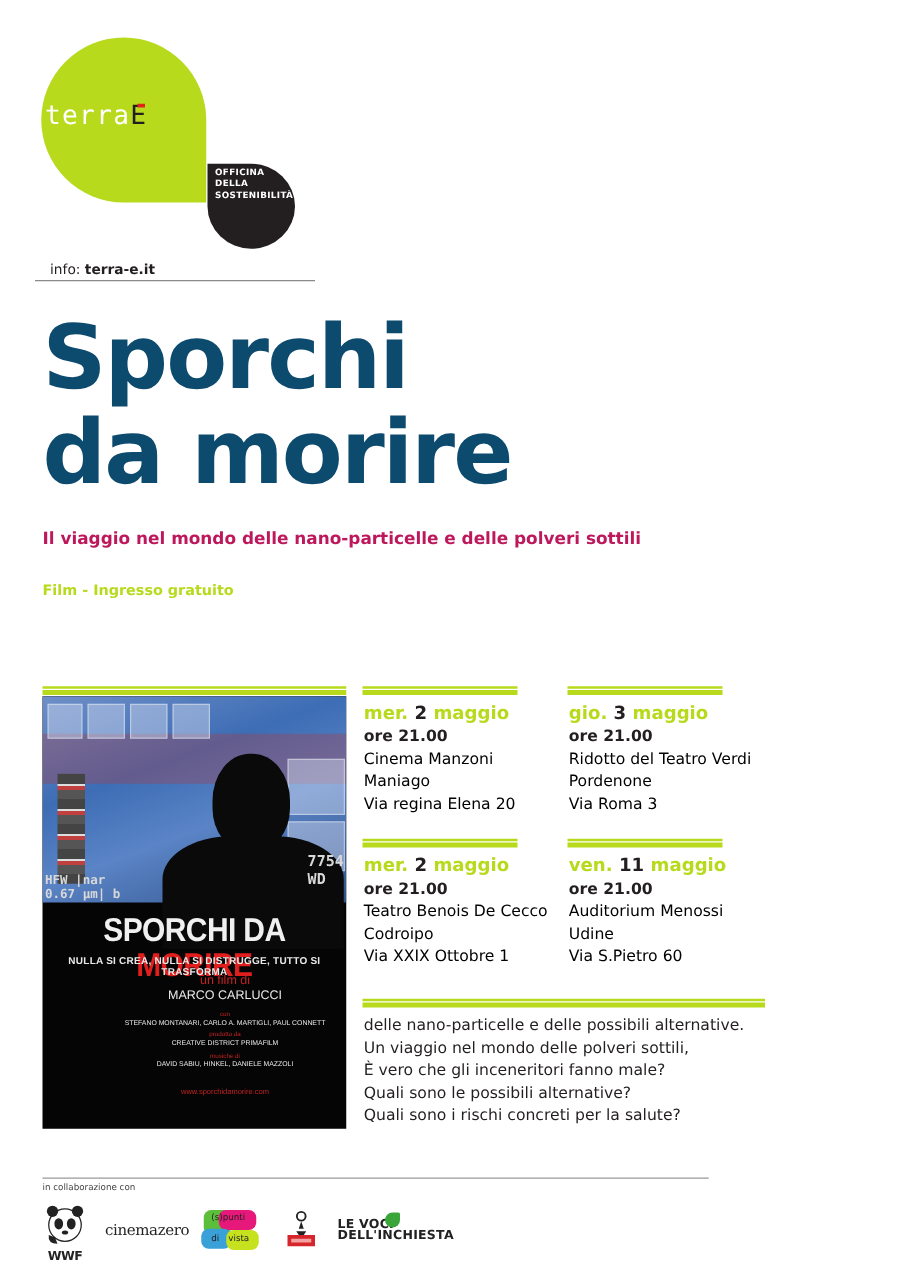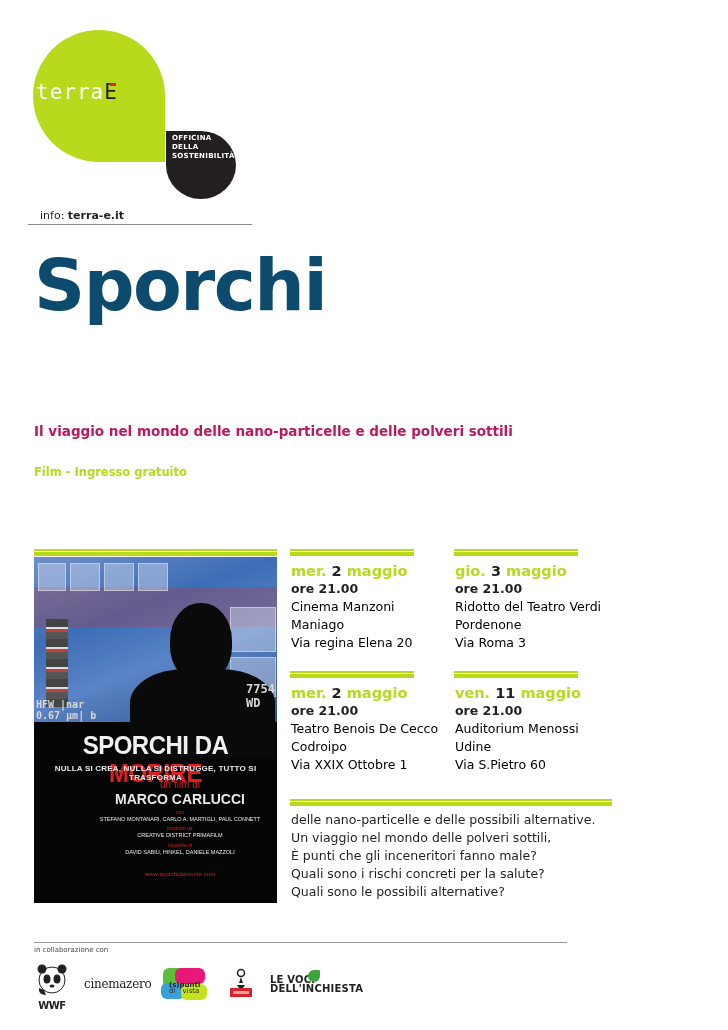--- a/index.html
+++ b/index.html
@@ -97,20 +97,21 @@
   <div>OFFICINA</div>
   <div>DELLA</div>
   <div>SOSTENIBILITÀ</div>
 </div>
 
 <div class="abs info-line"><span>info: </span><b>terra-e.it</b></div>
 <div class="abs info-rule"></div>
 
 <div class="abs title">
   <div>Sporchi</div>
+  <div>da morire</div>
 </div>
 <div class="abs subtitle">Il viaggio nel mondo delle nano-particelle e delle polveri sottili</div>
 <div class="abs film-line">Film - Ingresso gratuito</div>
 
 <div class="gbar" style="left:34px; top:549px; width:243px;"></div>
 <div class="abs poster">
   <div class="poster-photo">
     <div class="red-band"></div>
     <div class="panel" style="left:4px;top:6px;width:28px;height:28px;"></div>
     <div class="panel" style="left:36px;top:6px;width:30px;height:28px;"></div>
@@ -126,21 +127,21 @@
     <div>HFW |nar</div>
     <div>0.67 µm| b</div>
   </div>
   <div class="hud-text-r">
     <div>7754</div>
     <div>WD</div>
   </div>
   <div class="poster-title"><span>SPORCHI DA </span><span class="red">MORIRE</span></div>
   <div class="poster-tagline">NULLA SI CREA, NULLA SI DISTRUGGE, TUTTO SI TRASFORMA</div>
   <div class="poster-small p-red" style="top:222px;font-size:10px;">un film di</div>
-  <div class="poster-small p-white" style="top:234px;font-size:14px;font-weight:bold;">MARCO CARLUCCI</div>
+  <div class="poster-small p-white" style="top:234px;font-size:10px;font-weight:normal;">MARCO CARLUCCI</div>
   <div class="poster-small p-red" style="top:252px;font-size:5px;">con</div>
   <div class="poster-small p-white" style="top:259px;font-size:5.5px;">STEFANO MONTANARI, CARLO A. MARTIGLI, PAUL CONNETT</div>
   <div class="poster-small p-red" style="top:268px;font-size:5px;">prodotto da</div>
   <div class="poster-small p-white" style="top:275px;font-size:5.5px;">CREATIVE DISTRICT PRIMAFILM</div>
   <div class="poster-small p-red" style="top:285px;font-size:5px;">musiche di</div>
   <div class="poster-small p-white" style="top:292px;font-size:5.5px;">DAVID SABIU, HINKEL, DANIELE MAZZOLI</div>
   <div class="poster-small p-red" style="top:314px;font-size:6px;">www.sporchidamorire.com</div>
 </div>
 
 <div class="gbar" style="left:290px; top:549px; width:124px;"></div>
@@ -176,23 +177,23 @@
   <div class="time">ore 21.00</div>
   <div class="line">Auditorium Menossi</div>
   <div class="line">Udine</div>
   <div class="line">Via S.Pietro 60</div>
 </div>
 
 <div class="gbar" style="left:290px; top:799px; width:322px;"></div>
 <div class="abs desc">
   <div>delle nano-particelle e delle possibili alternative.</div>
   <div>Un viaggio nel mondo delle polveri sottili,</div>
-  <div>È punti che gli inceneritori fanno male?</div>
+  <div>È vero che gli inceneritori fanno male?</div>
+  <div>Quali sono le possibili alternative?</div>
   <div>Quali sono i rischi concreti per la salute?</div>
-  <div>Quali sono le possibili alternative?</div>
 </div>
 
 <div class="abs bottom-rule"></div>
 <div class="abs collab-label">in collaborazione con</div>
 
 <div class="sponsor" style="left:36px; top:962px; width:32px; height:48px;">
   <svg width="32" height="34" viewBox="0 0 32 34">
     <circle cx="16" cy="18" r="13" fill="#fff" stroke="#222" stroke-width="1"></circle>
     <circle cx="6" cy="7" r="4.5" fill="#222"></circle>
     <circle cx="26" cy="7" r="4.5" fill="#222"></circle>
@@ -204,21 +205,21 @@
   <div style="font-size:10px;font-weight:bold;color:#222;text-align:center;letter-spacing:-0.5px;line-height:12px;">WWF</div>
 </div>
 
 <div class="sponsor" style="left:84px; top:977px; font-family:'DejaVu Serif', serif; font-size:12px; color:#222; letter-spacing:-0.3px;">cinemazero</div>
 
 <div class="sponsor" style="left:161px; top:968px; width:46px; height:36px;">
   <div style="position:absolute;left:2px;top:0;width:22px;height:20px;background:#5bbf3b;border-radius:6px;"></div>
   <div style="position:absolute;left:14px;top:0;width:30px;height:16px;background:#e6197a;border-radius:6px;"></div>
   <div style="position:absolute;left:0;top:15px;width:24px;height:16px;background:#3aa0d8;border-radius:6px;"></div>
   <div style="position:absolute;left:20px;top:16px;width:26px;height:16px;background:#c6e21e;border-radius:6px;"></div>
-  <div style="position:absolute;left:8px;top:13px;font-size:7px;color:#222;white-space:nowrap;font-weight:bold;">(s)punti</div>
+  <div style="position:absolute;left:8px;top:2px;font-size:7px;color:#222;white-space:nowrap;">(s)punti</div>
   <div style="position:absolute;left:8px;top:19px;font-size:7px;color:#222;white-space:nowrap;word-spacing:5px;text-align:right;">di vista</div>
 </div>
 
 <div class="sponsor" style="left:226px; top:968px; width:30px; height:30px;">
   <svg width="30" height="30" viewBox="0 0 30 30">
     <circle cx="15" cy="5" r="3.5" fill="none" stroke="#222" stroke-width="1.5"></circle>
     <path d="M15 9 L13 15 L17 15 Z M11 17 L19 17 L17 20 L13 20 Z" fill="#222"></path>
     <rect x="4" y="20" width="22" height="9" fill="#d6262b"></rect>
     <rect x="7" y="23" width="16" height="3" fill="#f2a0a0"></rect>
   </svg>

